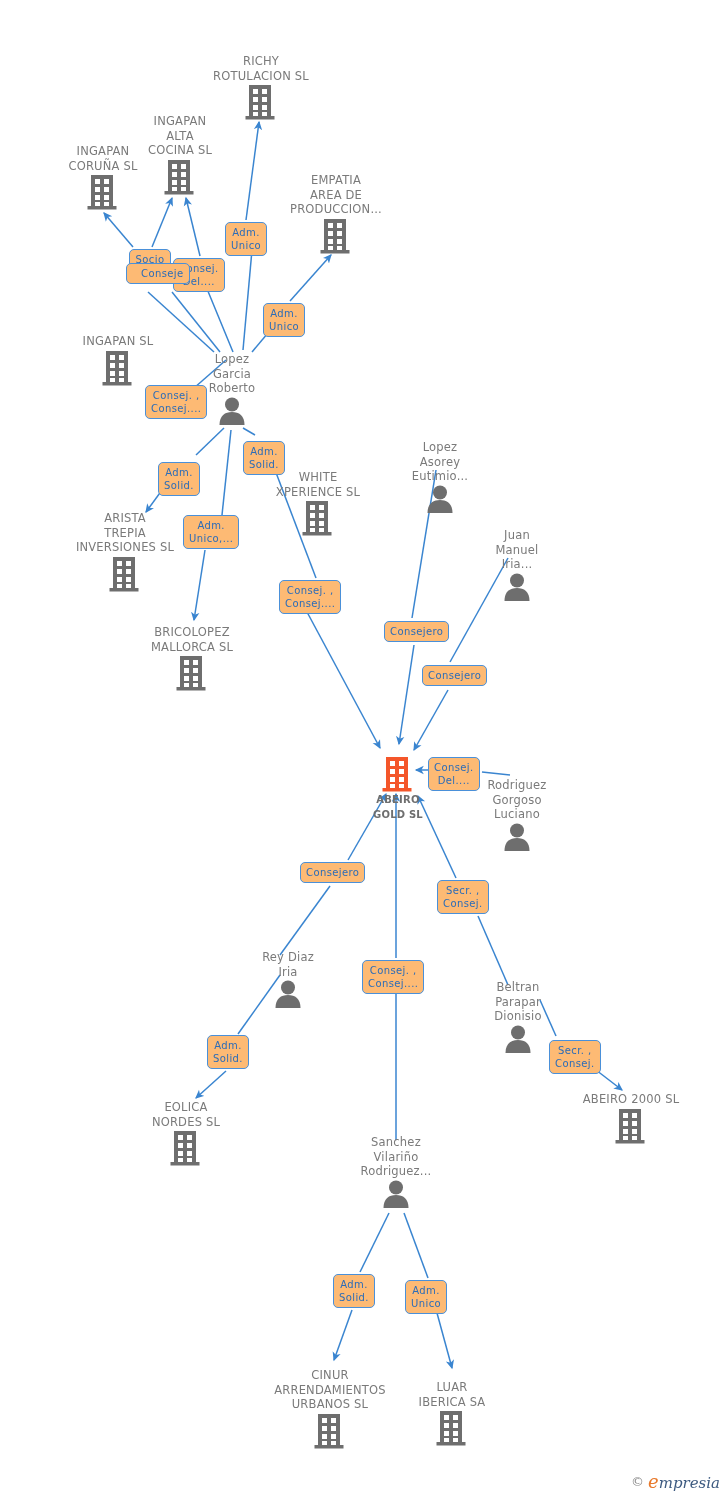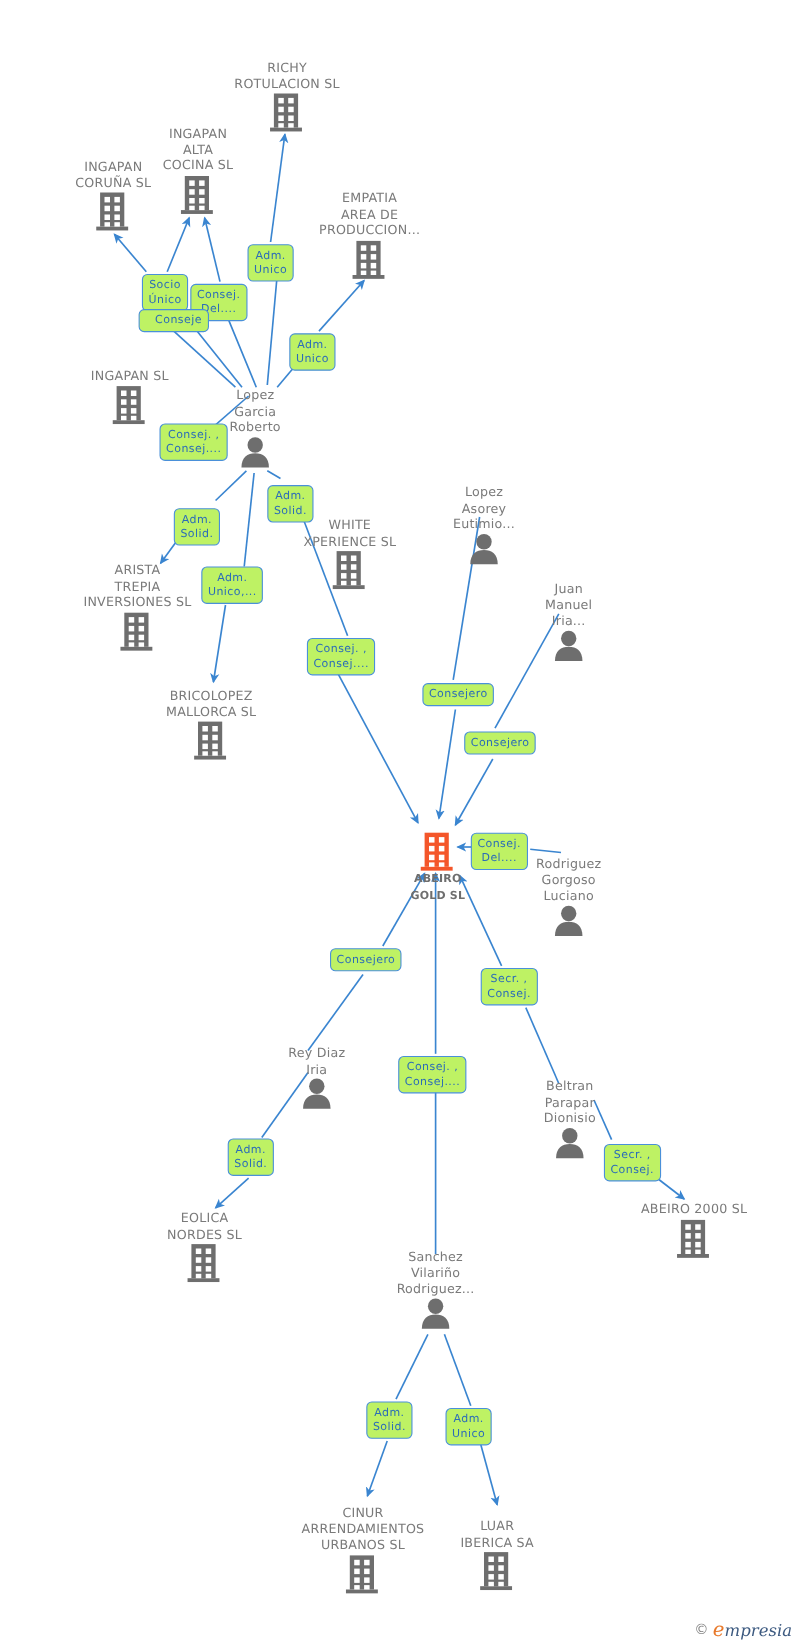--- a/index.html
+++ b/index.html
@@ -42,21 +42,21 @@
   }
   .node .glyph {
     display: block;
     margin: 0 auto;
   }
   
   .rel {
     position: absolute;
     border: 1.3px solid #4a90d9;
     border-radius: 5px;
-    background: #bef264;
+    background: #fdba74;
     color: #2b6cb8;
     font-size: 10px;
     line-height: 13px;
     letter-spacing: 0.4px;
     text-align: center;
     padding: 3px 5px;
     white-space: pre-line;
     font-family: "DejaVu Sans", sans-serif;
   }
   
@@ -478,21 +478,21 @@
       </div>
     </div>
 
   <div id="rels-layer">
       <div class="rel" style="left: 225px; top: 222px;">Adm.
 Unico</div>
       <div class="rel" style="left: 129px; top: 249px;">Socio
 Único</div>
       <div class="rel" style="left: 173px; top: 258px;">Consej.
 Del....</div>
-      <div class="rel" style="left: 126px; top: 281px; padding-left: 14px;">Conseje</div>
+      <div class="rel" style="left: 126px; top: 263px; padding-left: 14px;">Conseje</div>
       <div class="rel" style="left: 263px; top: 303px;">Adm.
 Unico</div>
       <div class="rel" style="left: 145px; top: 385px;">Consej. ,
 Consej....</div>
       <div class="rel" style="left: 243px; top: 441px;">Adm.
 Solid.</div>
       <div class="rel" style="left: 158px; top: 462px;">Adm.
 Solid.</div>
       <div class="rel" style="left: 183px; top: 515px;">Adm.
 Unico,...</div>

